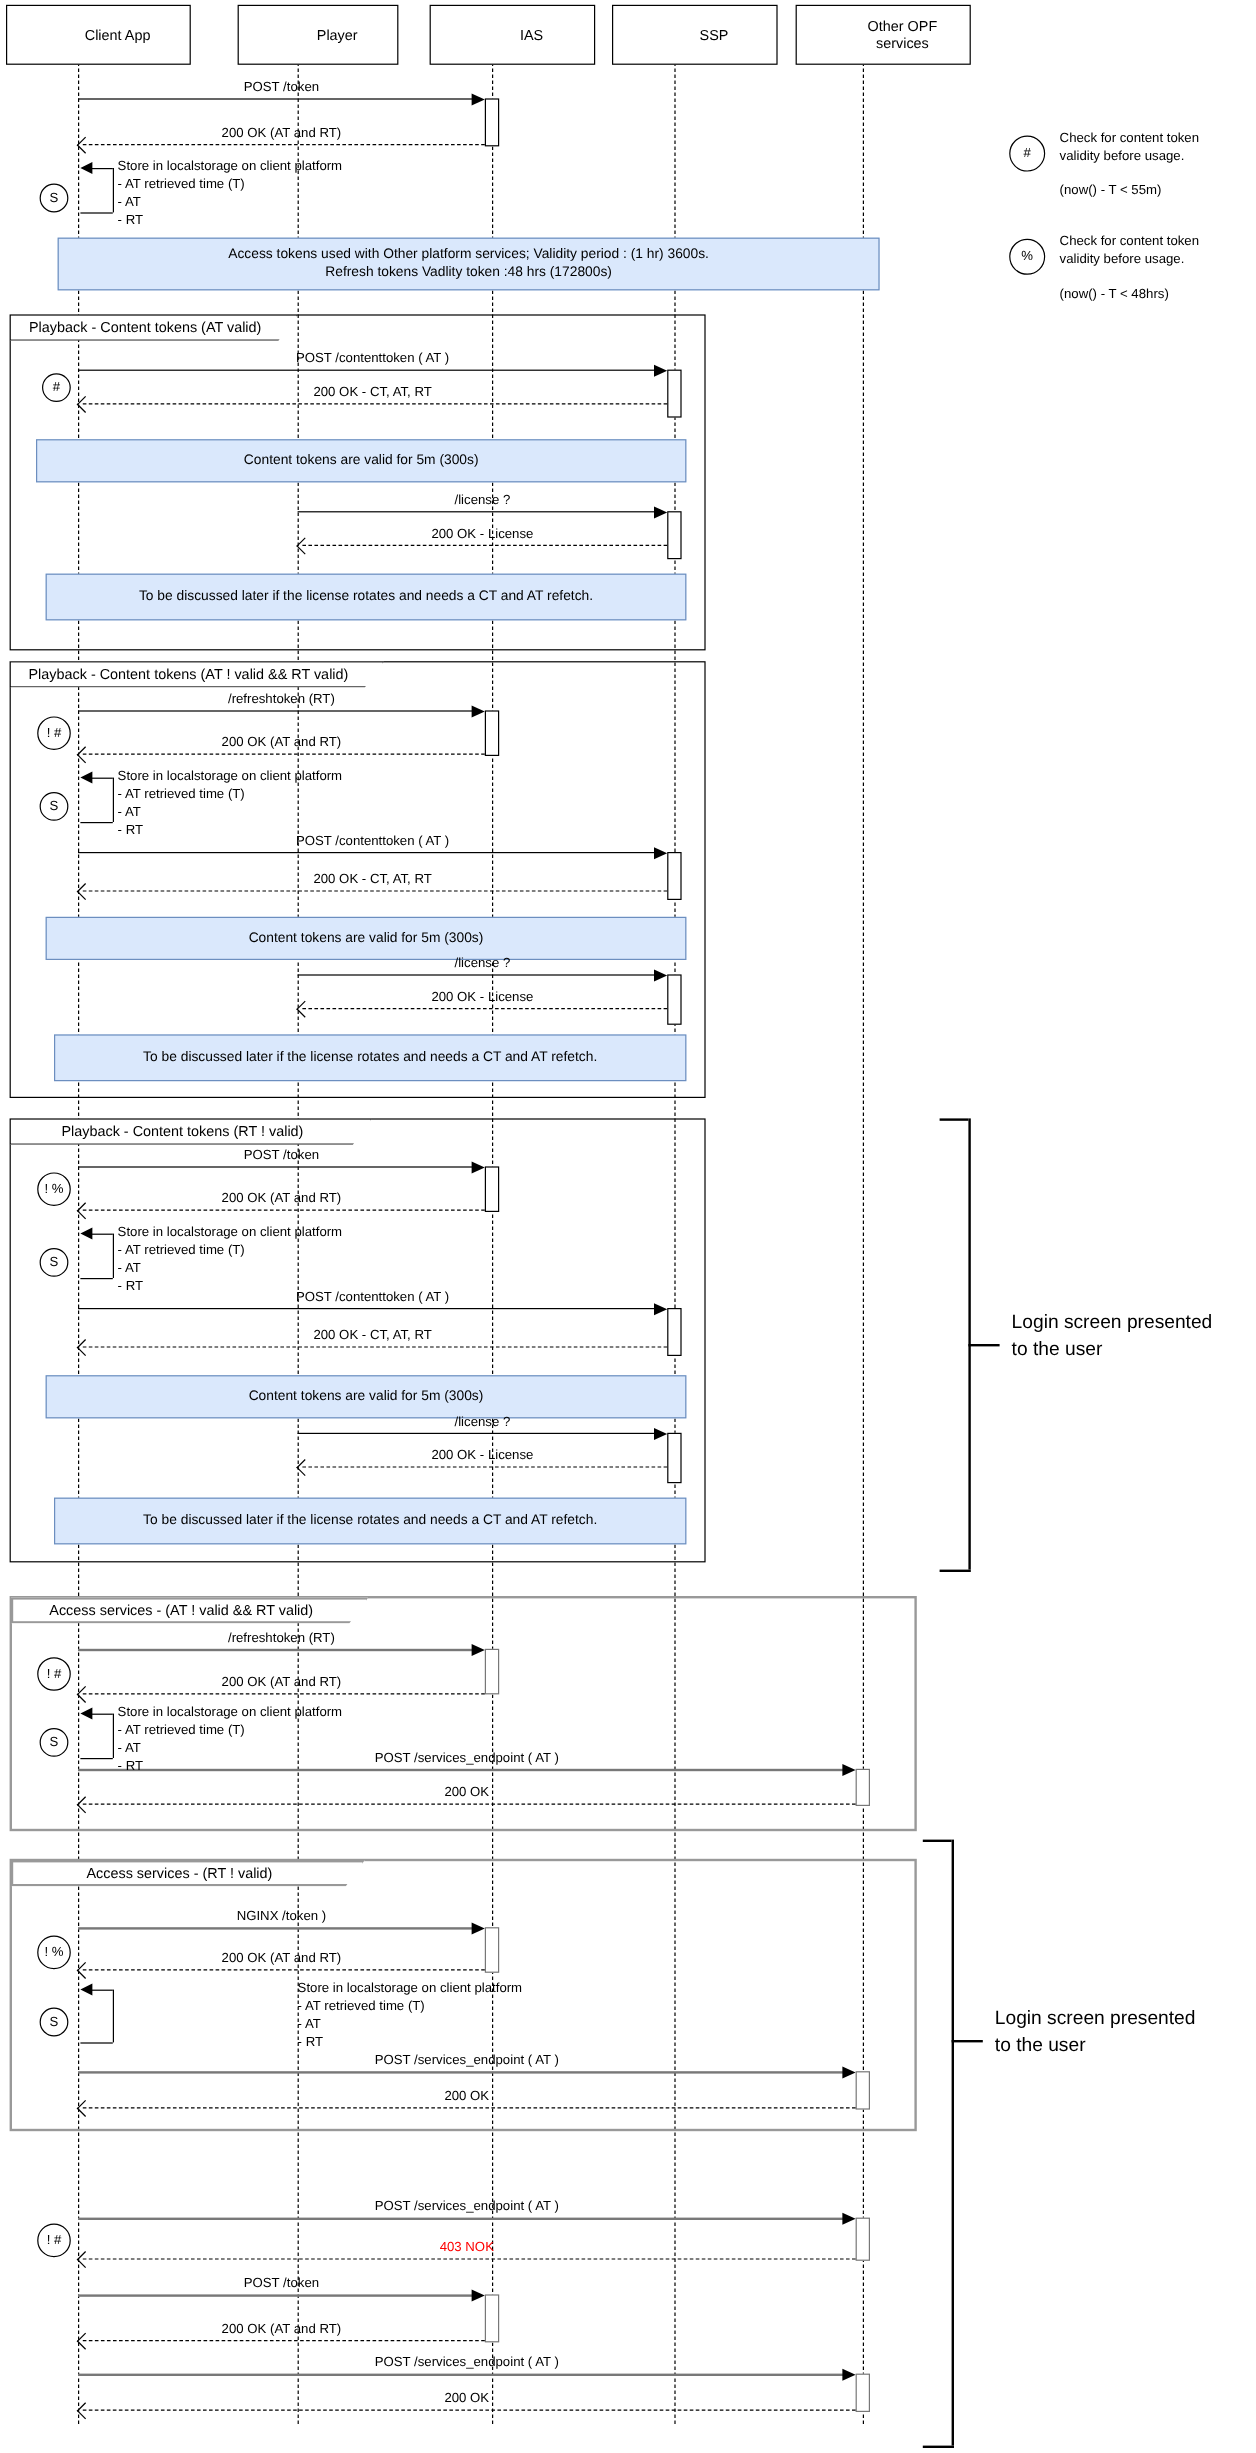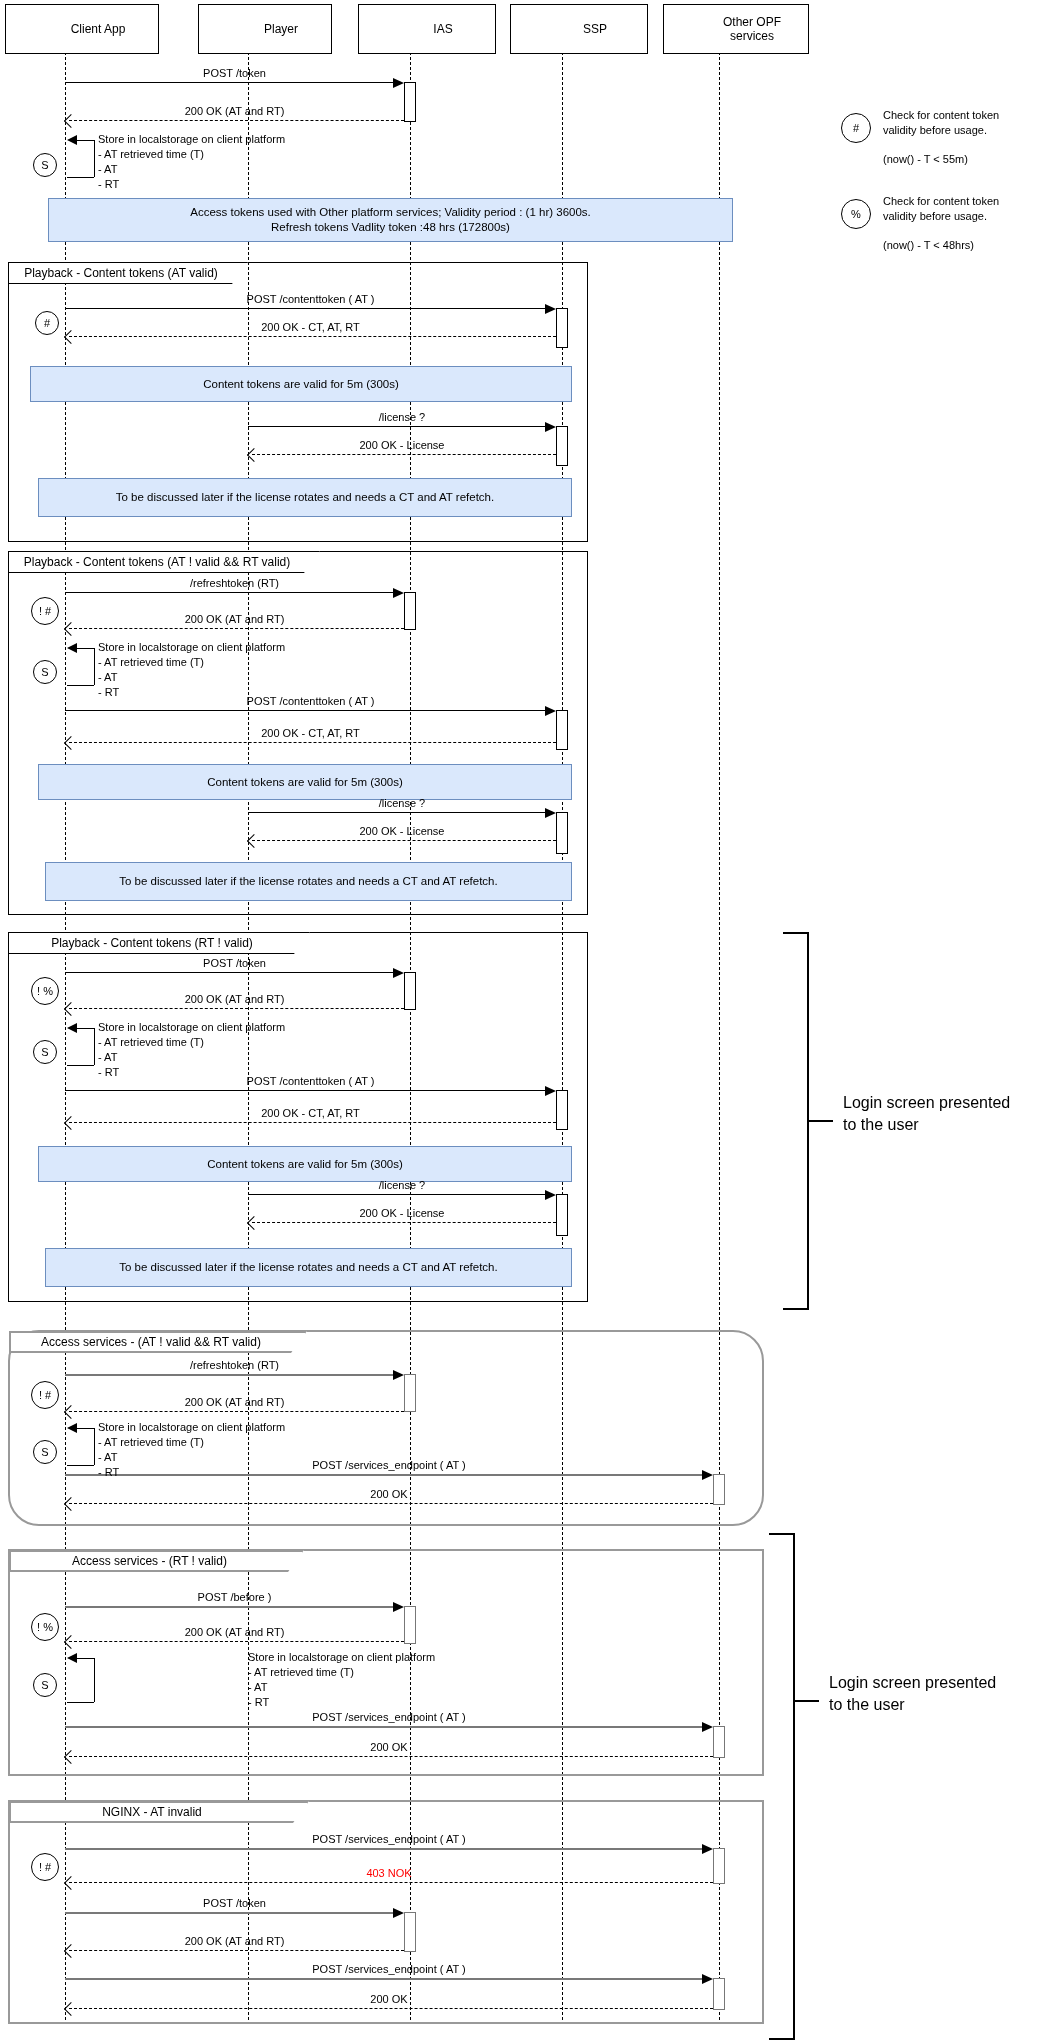--- a/index.html
+++ b/index.html
@@ -52,28 +52,25 @@
     <div class="abs lifeline" style="left: 719px; top: 52px; height: 1968px;"></div>
     <div class="abs frame black" style="left: 8px; top: 262px; width: 578px; height: 278px;">
       <div class="frame-tab" style="width: 240px;">Playback - Content tokens (AT valid)</div>
     </div>
     <div class="abs frame black" style="left: 8px; top: 551px; width: 578px; height: 362px;">
       <div class="frame-tab" style="width: 312px;">Playback - Content tokens (AT ! valid &amp;&amp; RT valid)</div>
     </div>
     <div class="abs frame black" style="left: 8px; top: 932px; width: 578px; height: 368px;">
       <div class="frame-tab" style="width: 302px;">Playback - Content tokens (RT ! valid)</div>
     </div>
-    <div class="abs frame gray" style="left: 8px; top: 1330px; width: 752px; height: 192px; border-radius: 31px;">
+    <div class="abs frame gray" style="left: 8px; top: 1330px; width: 752px; height: 192px;">
       <div class="frame-tab" style="width: 298px;">Access services - (AT ! valid &amp;&amp; RT valid)</div>
     </div>
     <div class="abs frame gray" style="left: 8px; top: 1549px; width: 752px; height: 223px;">
       <div class="frame-tab" style="width: 295px;">Access services - (RT ! valid)</div>
-    </div>
-    <div class="abs frame gray" style="left: 8px; top: 1800px; width: 752px; height: 220px;">
-      <div class="frame-tab" style="width: 300px;">NGINX - AT invalid</div>
     </div>
     <div class="abs note" style="left: 48px; top: 198px; width: 683px; height: 42px; background: rgb(218, 232, 252); border-color: rgb(108, 142, 191);">
       <div>Access tokens used with Other platform services; Validity period : (1 hr) 3600s.</div>
       <div>Refresh tokens Vadlity token :48 hrs (172800s)</div>
     </div>
     <div class="abs note" style="left: 30px; top: 366px; width: 540px; height: 34px; background: rgb(218, 232, 252); border-color: rgb(108, 142, 191);">
       <div>Content tokens are valid for 5m (300s)</div>
     </div>
     <div class="abs note" style="left: 38px; top: 478px; width: 532px; height: 37px; background: rgb(218, 232, 252); border-color: rgb(108, 142, 191);">
       <div>To be discussed later if the license rotates and needs a CT and AT refetch.</div>
@@ -167,21 +164,21 @@
     <div class="abs chev-left" style="left: 66px; top: 1407px;"></div>
     <div class="abs msg-label" style="left: 234.5px; top: 1396px;">200 OK (AT and RT)</div>
     <div class="abs msg-line solid gray" style="left: 65px; top: 1474px; width: 639px;"></div>
     <div class="abs tri-right" style="left: 702px; top: 1470px;"></div>
     <div class="abs msg-label" style="left: 389px; top: 1459px;">POST /services_endpoint ( AT )</div>
     <div class="abs msg-line dashed" style="left: 69px; top: 1503px; width: 644px;"></div>
     <div class="abs chev-left" style="left: 66px; top: 1499px;"></div>
     <div class="abs msg-label" style="left: 389px; top: 1488px;">200 OK</div>
     <div class="abs msg-line solid gray" style="left: 65px; top: 1606px; width: 330px;"></div>
     <div class="abs tri-right" style="left: 393px; top: 1602px;"></div>
-    <div class="abs msg-label" style="left: 234.5px; top: 1591px;">POST /before )</div>
+    <div class="abs msg-label" style="left: 234.5px; top: 1591px;">NGINX /token )</div>
     <div class="abs msg-line dashed" style="left: 69px; top: 1641px; width: 335px;"></div>
     <div class="abs chev-left" style="left: 66px; top: 1637px;"></div>
     <div class="abs msg-label" style="left: 234.5px; top: 1626px;">200 OK (AT and RT)</div>
     <div class="abs msg-line solid gray" style="left: 65px; top: 1726px; width: 639px;"></div>
     <div class="abs tri-right" style="left: 702px; top: 1722px;"></div>
     <div class="abs msg-label" style="left: 389px; top: 1711px;">POST /services_endpoint ( AT )</div>
     <div class="abs msg-line dashed" style="left: 69px; top: 1756px; width: 644px;"></div>
     <div class="abs chev-left" style="left: 66px; top: 1752px;"></div>
     <div class="abs msg-label" style="left: 389px; top: 1741px;">200 OK</div>
     <div class="abs msg-line solid gray" style="left: 65px; top: 1848px; width: 639px;"></div>

